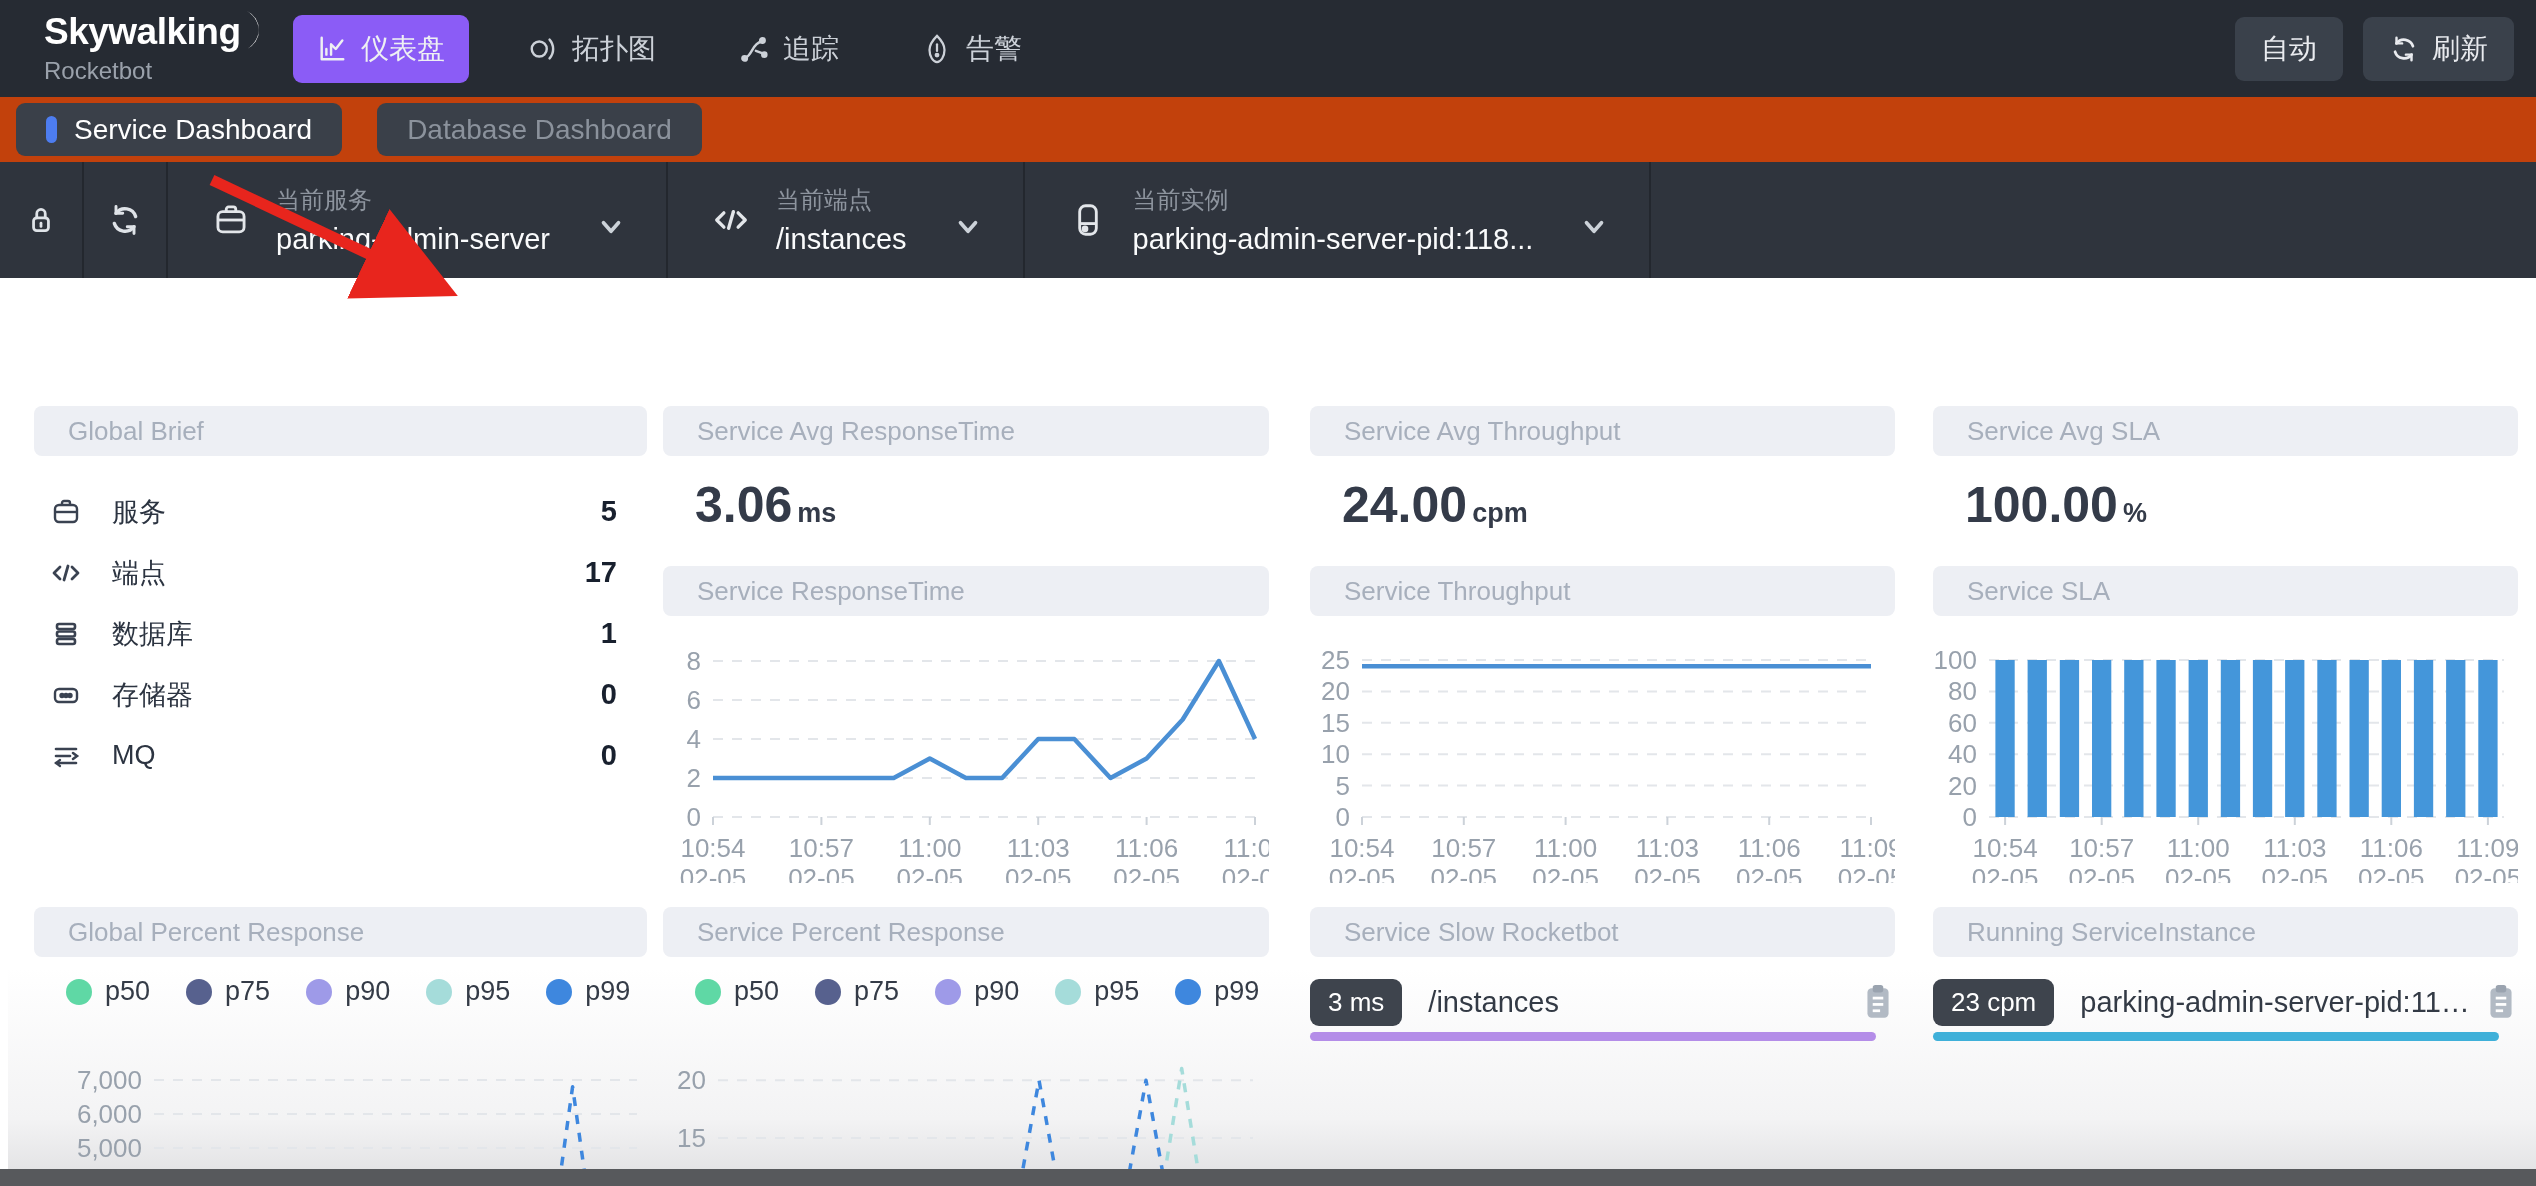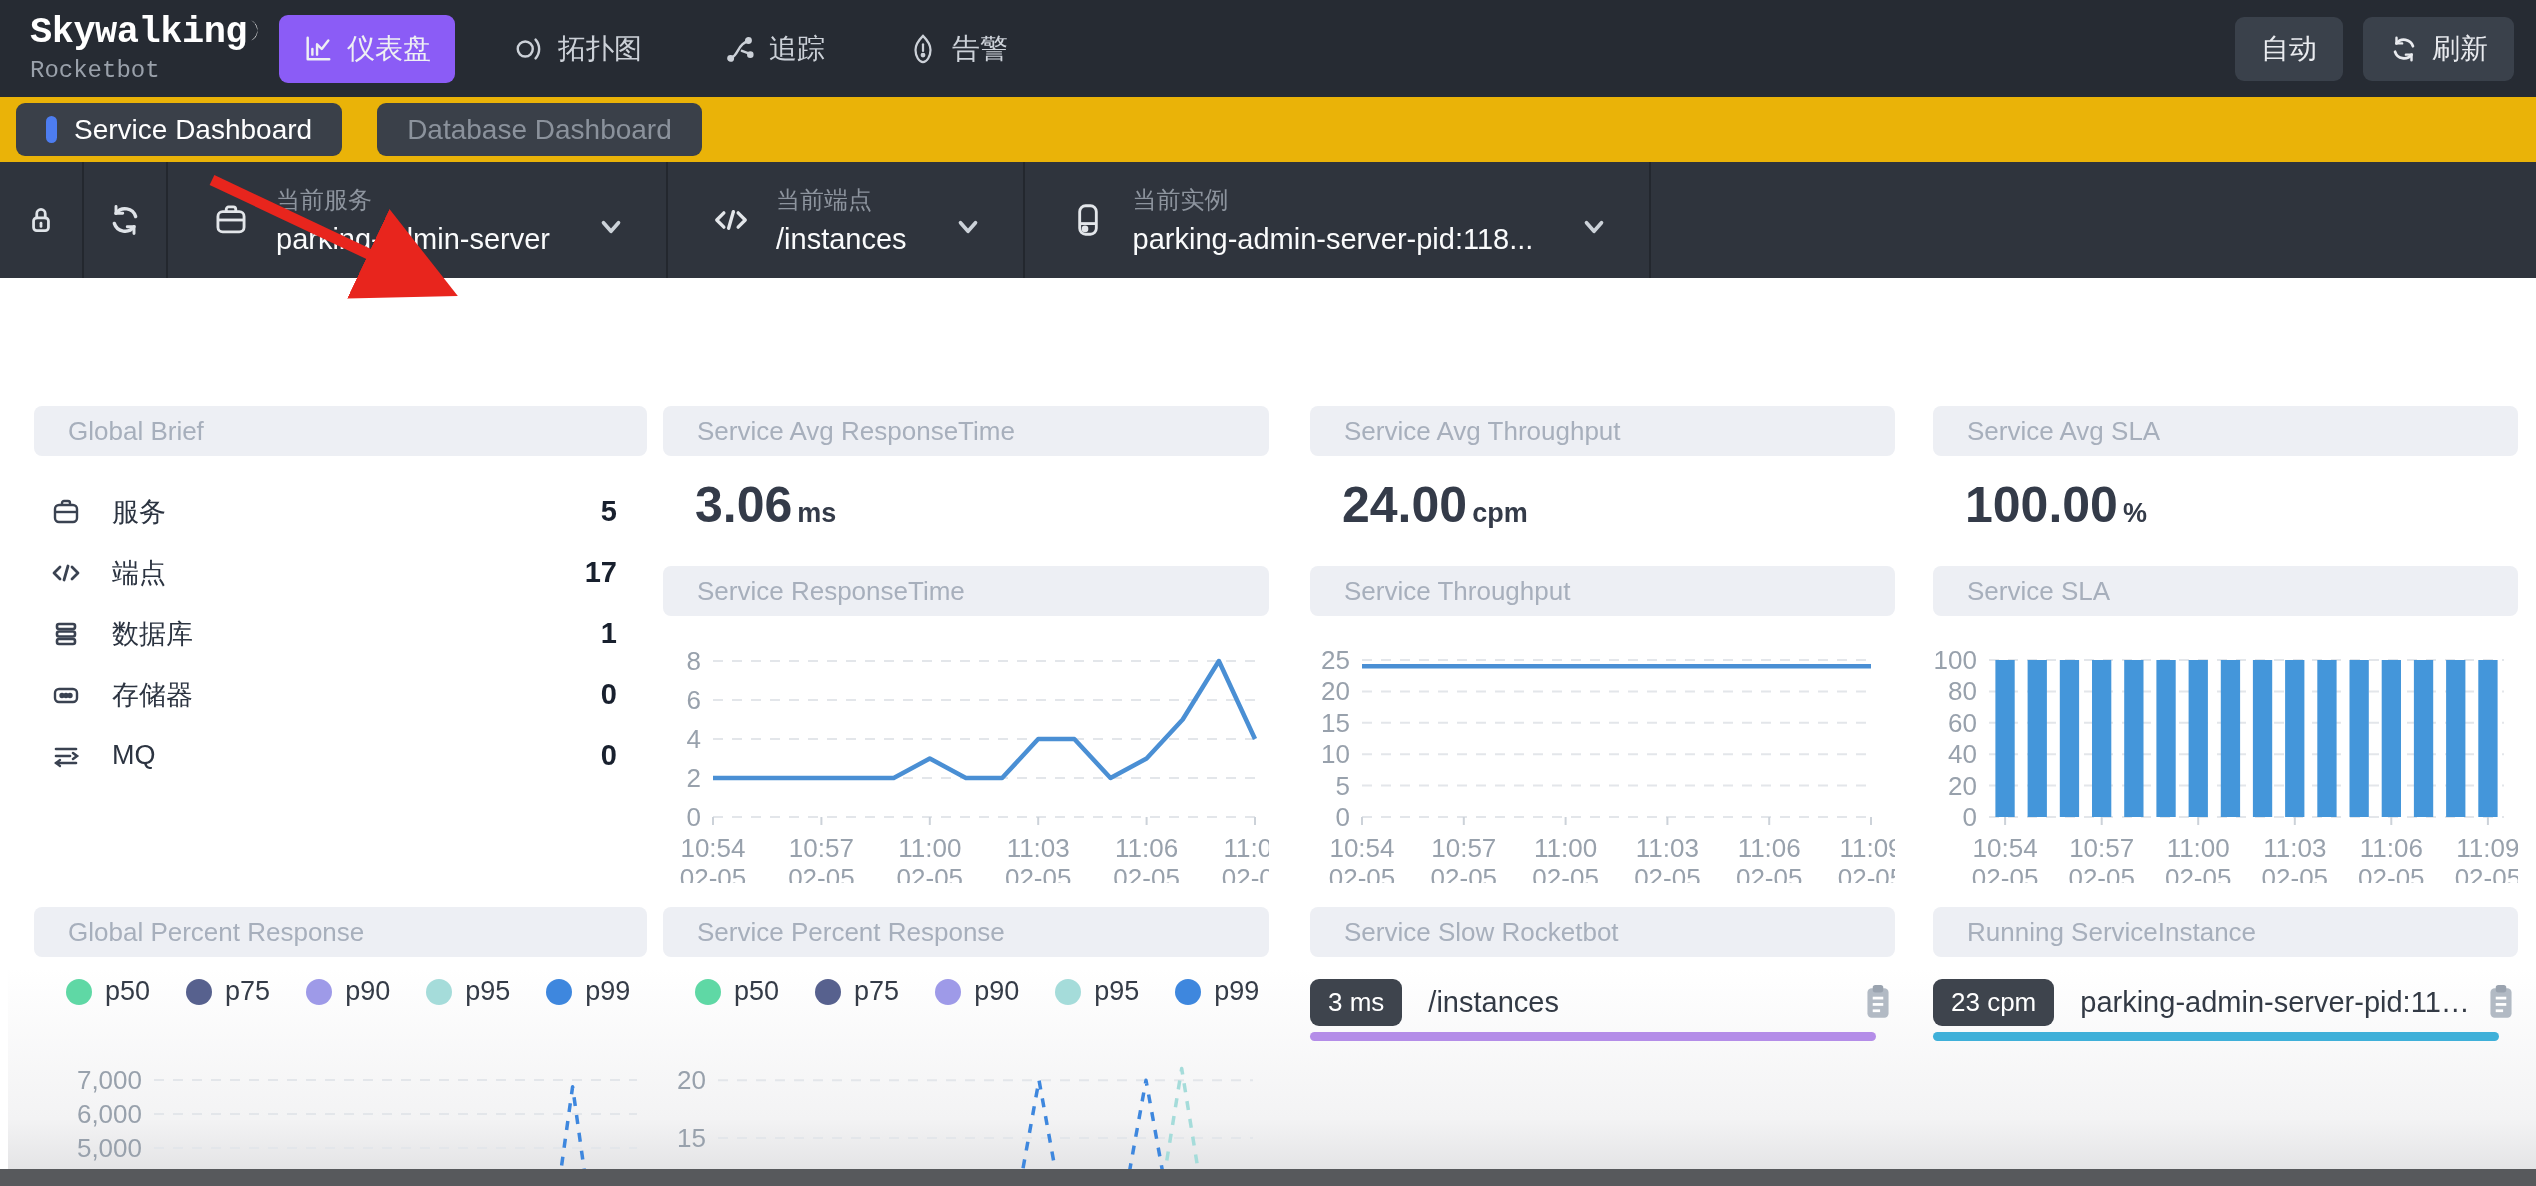--- a/index.html
+++ b/index.html
@@ -2,35 +2,35 @@
 <html><head>
 <meta charset="utf-8">
 <style>
   html,body{margin:0;padding:0;background:#fff;}
   .page{position:relative;width:2536px;height:1186px;overflow:hidden;
         font-family:"Liberation Sans","DejaVu Sans",sans-serif;}
 
   
   .topbar{position:absolute;left:0;top:0;width:2536px;height:97px;background:#262b33;
           display:flex;align-items:center;}
-  .logo{margin-left:30px;width:235px;font-family:Liberation Mono, monospace;}
+  .logo{margin-left:44px;width:235px;}
   .logo-row{display:flex;align-items:flex-start;}
   .logo-title{color:#ffffff;font-size:37px;font-weight:700;letter-spacing:-0.5px;line-height:38px;}
   .crescent{margin-left:2px;margin-top:-4px;}
   .logo-sub{color:#9aa1ab;font-size:24px;margin-top:4px;}
   .mainnav{display:flex;align-items:center;margin-left:14px;}
   .nav-item{display:flex;align-items:center;gap:14px;color:#ccd1d8;font-size:28px;
             padding:15px 24px;border-radius:9px;margin-right:35px;cursor:pointer;white-space:nowrap;}
   .nav-item.active{background:#8b5cf6;color:#eef0f3;}
   .top-actions{margin-left:auto;margin-right:22px;display:flex;gap:20px;}
   .top-btn{background:#3a414b;color:#e9ebef;font-size:28px;padding:13px 26px;border-radius:9px;
            display:flex;align-items:center;gap:13px;cursor:pointer;white-space:nowrap;}
 
   
-  .dashtabs{position:absolute;left:0;top:97px;width:2536px;height:65px;background:#eab308;
+  .dashtabs{position:absolute;left:0;top:97px;width:2536px;height:65px;background:#c2410c;
             display:flex;align-items:center;}
   .dash-chip{height:53px;background:#3a4049;border-radius:9px;display:flex;align-items:center;
              padding:0 30px;font-size:28px;color:#8b929c;margin-left:16px;cursor:pointer;white-space:nowrap;}
   .dash-chip.active{color:#ffffff;}
   .dash-chip.active .pill{width:11px;height:27px;border-radius:6px;background:#4d7df0;margin-right:17px;}
   .dash-chip .pill{display:block;}
   .dash-chip:not(.active) .pill{display:none;}
   .dashtabs .dash-chip + .dash-chip{margin-left:35px;}
 
   

